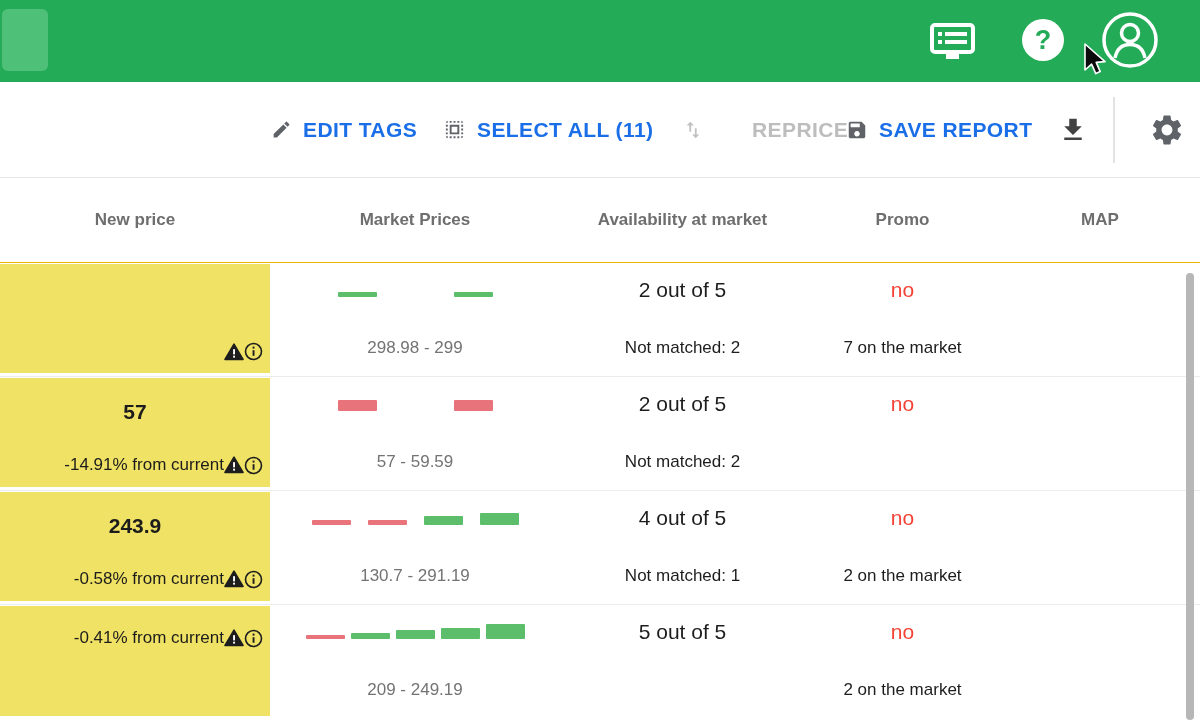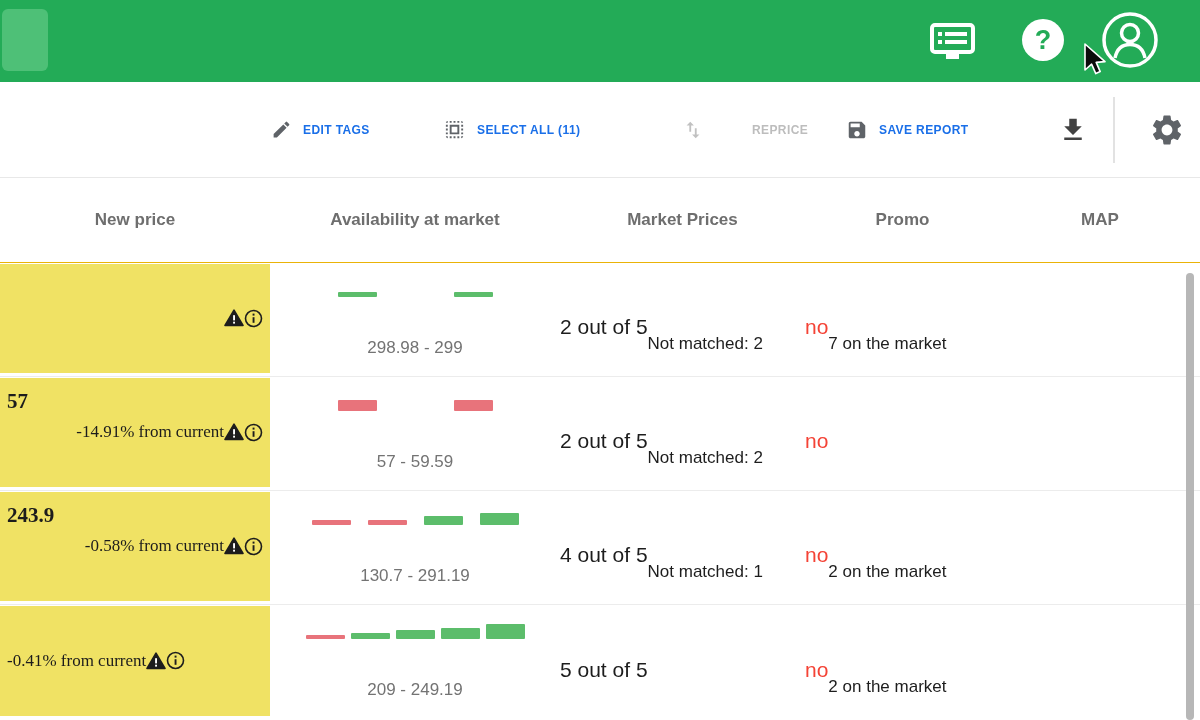--- a/index.html
+++ b/index.html
@@ -14,48 +14,48 @@
   .appbar-icon { position:absolute; cursor:pointer; }
   .help-circle {
     width:42px; height:42px; border-radius:50%; background:#ffffff;
     display:flex; align-items:center; justify-content:center;
     color:#23AB57; font-size:27px; font-weight:700;
   }
   
   .toolbar { position:relative; height:96px; background:#fff; border-bottom:1px solid #e8e8e8; }
   .tb-btn {
     position:absolute; top:0; height:100%; display:flex; align-items:center; gap:11px;
-    font-size:12px; font-weight:700; letter-spacing:.4px; color:#1A6FE8; cursor:pointer; white-space:nowrap;
+    font-size:21px; font-weight:700; letter-spacing:.4px; color:#1A6FE8; cursor:pointer; white-space:nowrap;
   }
   .tb-btn.disabled { color:#BDBDBD; cursor:default; }
   .tb-divider { position:absolute; left:1113px; top:15px; height:66px; width:2px; background:#e2e2e2; }
   
   .grid { display:grid; grid-template-columns:270px 290px 245px 195px 1fr; }
   .thead {
     height:85px; border-bottom:1px solid #eab308; align-items:center;
     color:#6e6e6e; font-size:17px; font-weight:700; text-align:center;
   }
   .row { height:114px; position:relative; border-bottom:1px solid #ececec; }
   .row:last-child { border-bottom:none; }
   .cell { position:relative; }
   
   .np-box {
     position:absolute; left:0; right:0; top:1px; bottom:3px; background:#F0E264;
-    display:flex; flex-direction:row; justify-content:space-between;
-    padding:11px 7px 12px 7px; cursor:pointer;font-family:Liberation Serif, serif;
+    display:flex; flex-direction:column; justify-content:space-between;
+    padding:22px 7px 12px 7px; cursor:pointer;
   }
   .np-price { text-align:center; font-size:21px; font-weight:700; color:#1c1c1c; min-height:24px; }
   .np-bottom { display:flex; align-items:center; justify-content:flex-end; font-size:17px; color:#1c1c1c; }
   
   .cell-market { display:flex; flex-direction:column; align-items:center; }
   .bars { height:34px; display:flex; align-items:flex-end; justify-content:center; width:100%; }
   .bar { width:39px; border-radius:1px; }
   .mk-range { margin-top:41px; font-size:17px; color:#737373; }
   
-  .cell-two { display:flex; flex-direction:row; align-items:center; padding-top:14px; }
+  .cell-two { display:flex; flex-direction:column; align-items:center; padding-top:14px; }
   .big-line { font-size:21px; color:#1d1d1d; line-height:25px; }
   .sub-line { margin-top:35px; font-size:17px; color:#1d1d1d; line-height:22px; min-height:22px; }
   .promo-no { color:#F44336; }
   
   .scroll-thumb { position:absolute; left:1186px; top:273px; width:8px; height:447px; background:#b7b7b7; border-radius:4px; cursor:grab; }
   
   .mouse-cursor { position:absolute; left:1082px; top:43px; pointer-events:none; }
   svg { display:block; }
 </style>
 </head>
@@ -135,22 +135,22 @@
 
   <div class="tb-btn" style="left:1149px;">
     <svg width="36" height="36" viewBox="0 0 24 24">
         <path fill="#5f6368" d="M19.14 12.94c.04-.3.06-.61.06-.94 0-.32-.02-.64-.07-.94l2.03-1.58c.18-.14.23-.41.12-.61l-1.92-3.32c-.12-.22-.37-.29-.59-.22l-2.39.96c-.5-.38-1.03-.7-1.62-.94l-.36-2.54c-.04-.24-.24-.41-.48-.41h-3.84c-.24 0-.43.17-.47.41l-.36 2.54c-.59.24-1.13.57-1.62.94l-2.39-.96c-.22-.08-.47 0-.59.22L2.74 8.87c-.12.21-.08.47.12.61l2.03 1.58c-.05.3-.09.63-.09.94s.02.64.07.94l-2.03 1.58c-.18.14-.23.41-.12.61l1.92 3.32c.12.22.37.29.59.22l2.39-.96c.5.38 1.03.7 1.62.94l.36 2.54c.05.24.24.41.48.41h3.84c.24 0 .44-.17.47-.41l.36-2.54c.59-.24 1.13-.56 1.62-.94l2.39.96c.22.08.47 0 .59-.22l1.92-3.32c.12-.22.07-.47-.12-.61l-2.01-1.58zM12 15.6c-1.98 0-3.6-1.62-3.6-3.6s1.62-3.6 3.6-3.6 3.6 1.62 3.6 3.6-1.62 3.6-3.6 3.6z"></path>
       </svg>
   </div>
 </div>
 
 <div class="grid thead">
   <div>New price</div>
+  <div>Market Prices</div>
   <div>Availability at market</div>
-  <div>Market Prices</div>
   <div>Promo</div>
   <div>MAP</div>
 </div>
 
 <div>
   <div class="grid row">
     <div class="cell">
       <div class="np-box">
         <div class="np-price"></div>
         <div class="np-bottom">

